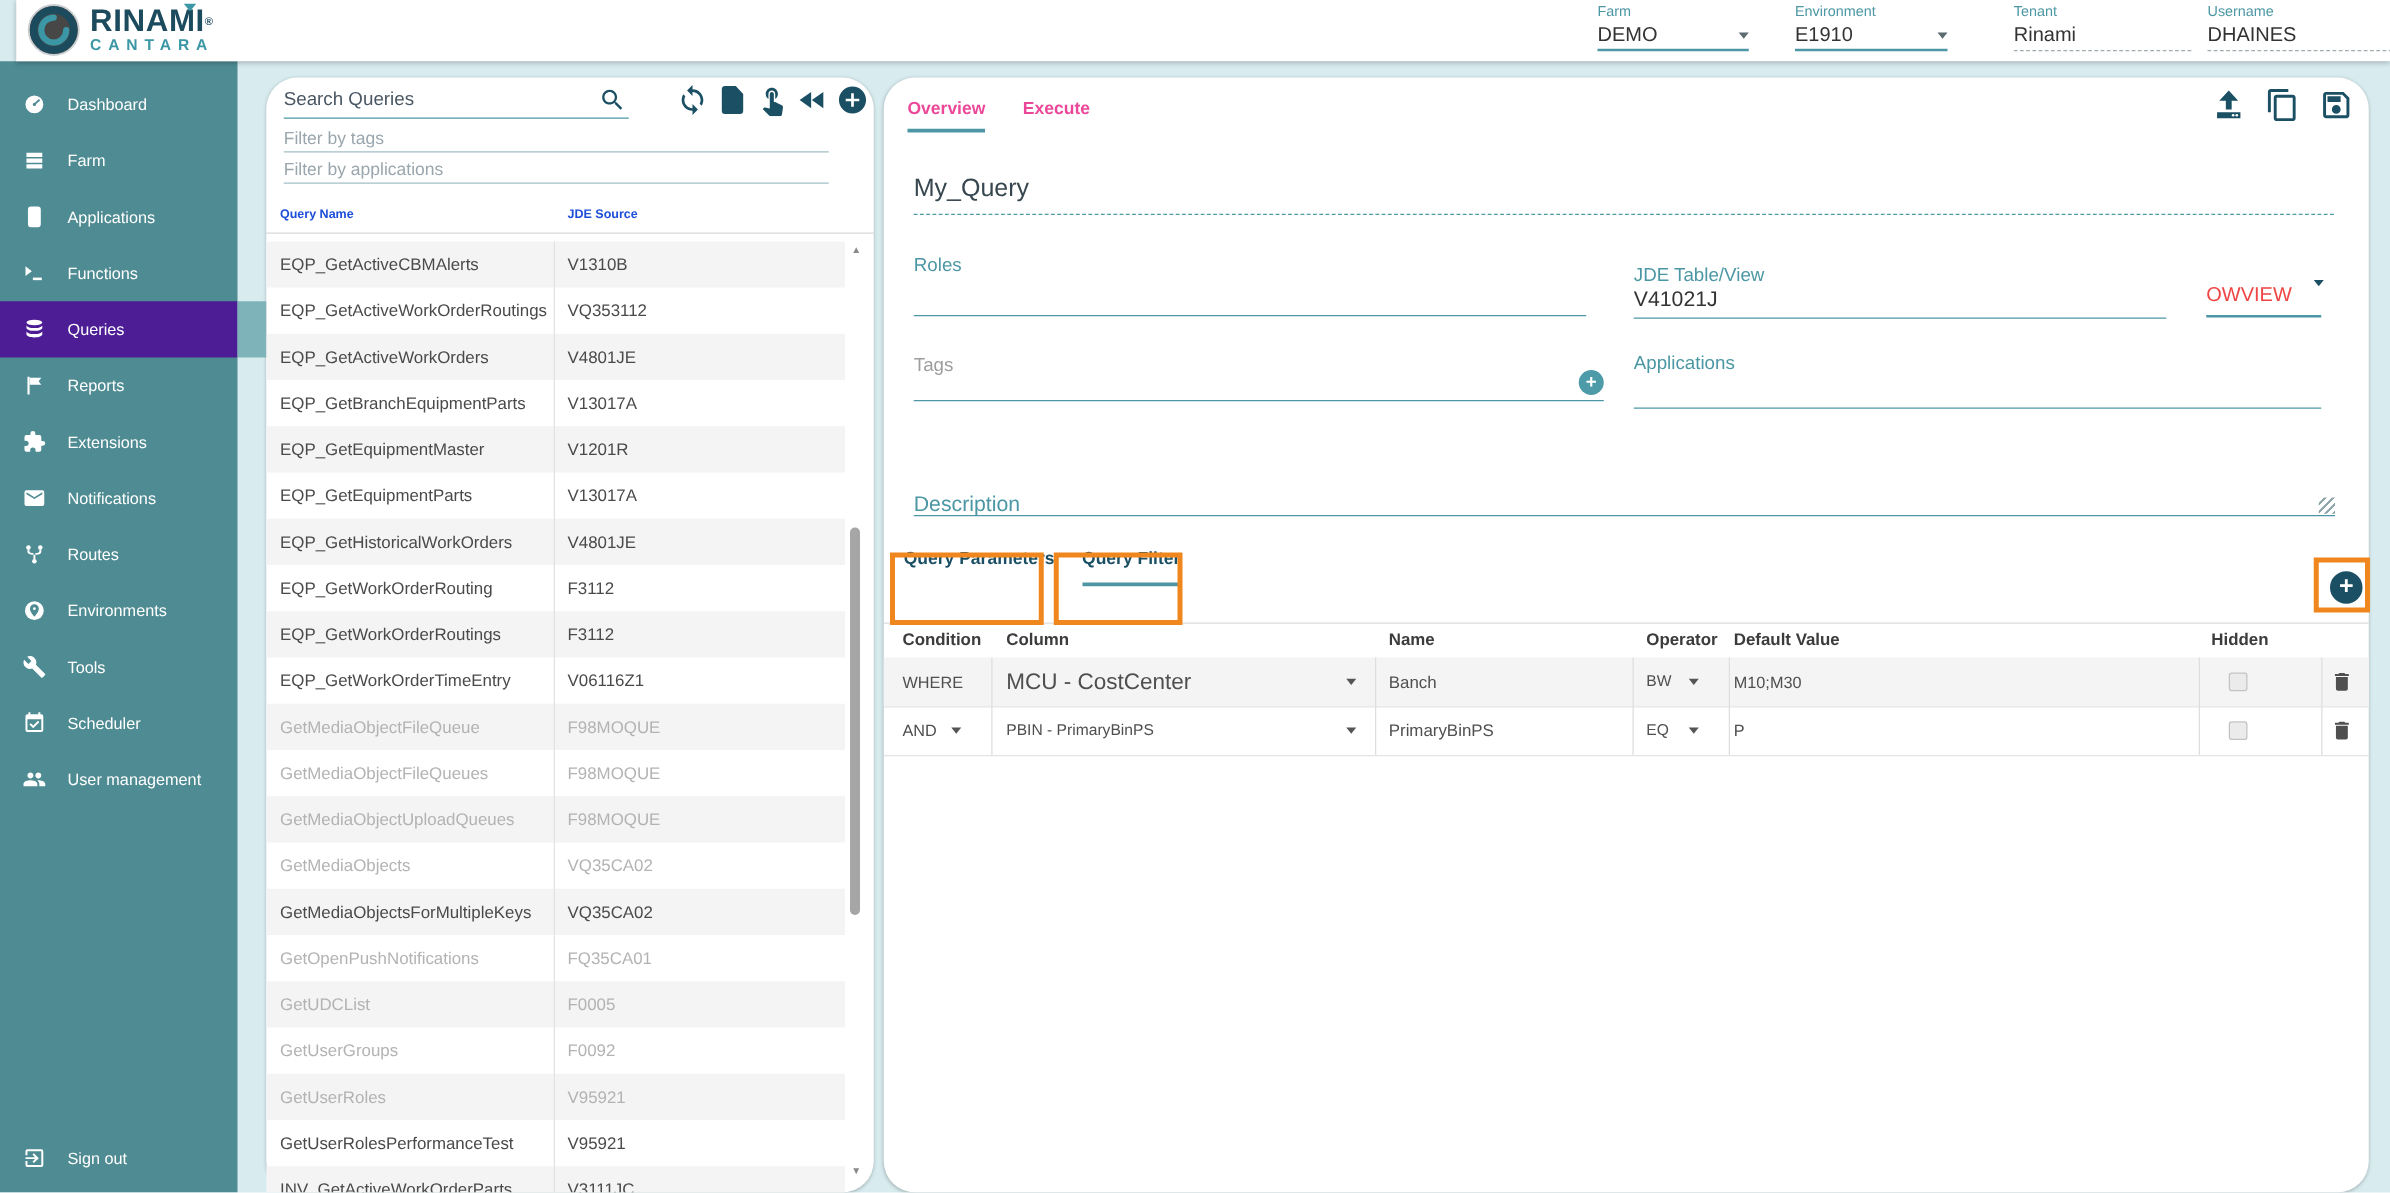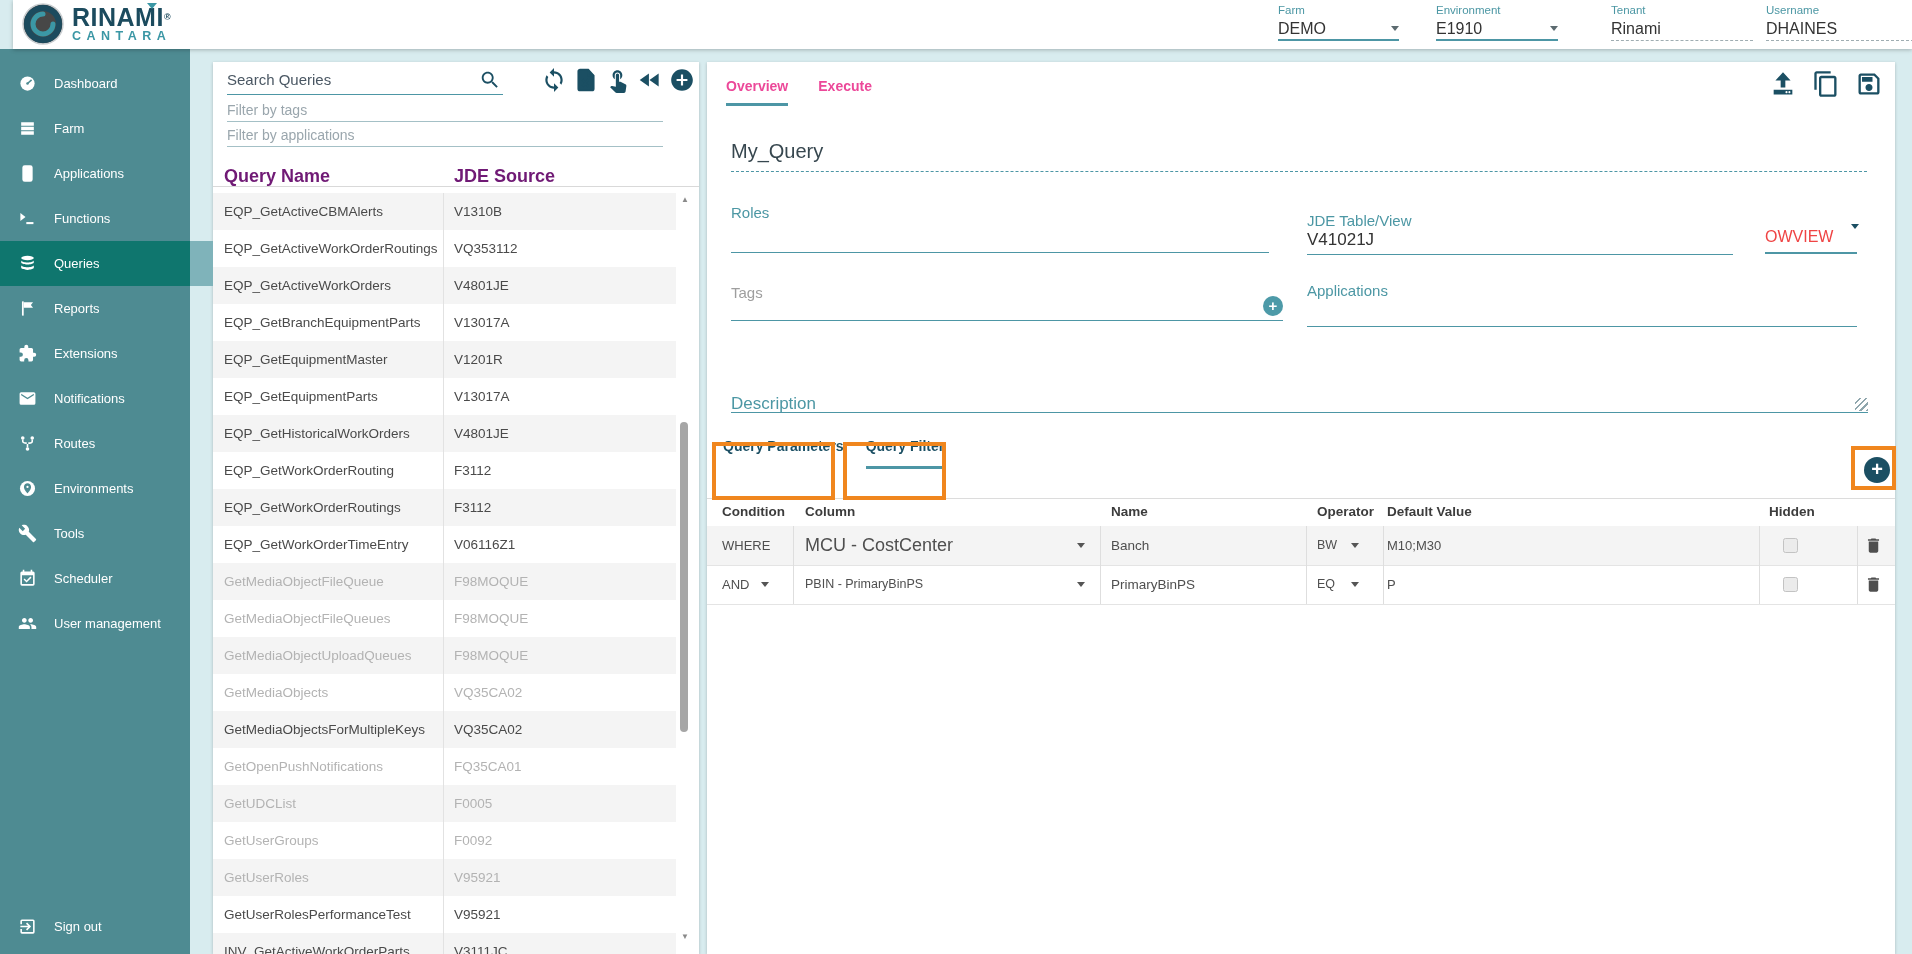--- a/index.html
+++ b/index.html
@@ -21,40 +21,40 @@
   .hdr-field.select .val-row { border-bottom:2px solid #4d96a5; }
   .hdr-field.text .val-row { border-bottom:1.5px dashed #9fadb2; }
   .hdr-field .val { font-size:16px; color:#333; }
   .caret { width:0; height:0; border-left:4.5px solid transparent; border-right:4.5px solid transparent; border-top:5.5px solid #5c6b70; }
 
   
   .sidebar { position:absolute; left:0; top:49px; width:190px; bottom:0; background:#4e8b92; z-index:20; padding-top:12px; }
   .side-item { position:relative; height:45px; display:flex; align-items:center; padding-left:18px; gap:17px; color:#fff; cursor:pointer; }
   .side-item .ico { width:19px; height:19px; flex:none; }
   .side-item .lbl { font-size:13px; }
-  .side-item.active { background:#0f766e; }
+  .side-item.active { background:#4c1d95; }
   .side-item.active::after { content:""; position:absolute; left:190px; width:23px; top:0; bottom:0; background:#7fb3ba; }
   .side-signout { position:absolute; bottom:5px; left:0; right:0; }
 
   
-  .card { position:absolute; background:#fff; box-shadow:0 1px 3px rgba(0,0,0,.22); z-index:10; }
+  .card { position:absolute; background:#fff; box-shadow:0 1px 3px rgba(0,0,0,.22); z-index:10;border-radius:25px; }
   .list-card { left:213px; top:62px; width:486px; bottom:0; }
   .main-card { left:707px; top:62px; width:1188px; bottom:0; }
 
   
   .list-card input { border:none; outline:none; background:transparent; font-family:inherit; }
   .search-input { position:absolute; left:14px; top:4px; width:248px; height:26px; font-size:15px; color:#45525c; }
   .search-input::placeholder { color:#4a5763; opacity:1; }
   .search-underline { position:absolute; left:14px; top:32px; width:276px; height:0; border-bottom:1.5px solid #4d96a5; }
   .flt-input { position:absolute; left:14px; width:436px; height:24px; font-size:14px; border-bottom:1px solid #a4c0c6 !important; }
   .flt-input::placeholder { color:#9aa6ad; opacity:1; }
   .list-icons { position:absolute; left:328px; top:5px; display:flex; gap:6px; }
   .icon-btn { width:26px; height:26px; color:#1b4f63; cursor:pointer; }
   .search-ico { position:absolute; left:266px; top:7px; width:22px; height:22px; color:#1b4f63; }
-  .list-hdr { position:absolute; top:104px; font-size:18px; font-weight:bold; color:#701a75; }
+  .list-hdr { position:absolute; top:104px; font-size:10px; font-weight:bold; color:#1d4ed8; }
   .list-hdr-line { position:absolute; left:0; top:124px; width:486px; height:1px; background:#d9d9d9; }
   .qrows { position:absolute; left:0; top:131px; width:463px; bottom:0; overflow:hidden; }
   .qrow { position:relative; height:37px; cursor:pointer; }
   .qrow.odd { background:#f4f4f4; }
   .qrow span { position:absolute; top:0; line-height:37px; font-size:13.5px; color:#4a4a4a; white-space:nowrap; }
   .qrow .qname { left:11px; } .qrow .qsrc { left:241px; }
   .qrow.disabled span { color:#b3b3b3; }
   .col-divider { position:absolute; left:230px; top:131px; bottom:0; width:1px; background:#e2e2e2; z-index:2; }
   .vscroll-arrow { position:absolute; left:466px; width:12px; font-size:8px; color:#8a8a8a; text-align:center; cursor:pointer; }
   .vscroll-thumb { position:absolute; left:467px; top:360px; width:8px; height:310px; background:#a6a6a6; border-radius:4px; cursor:pointer; }

